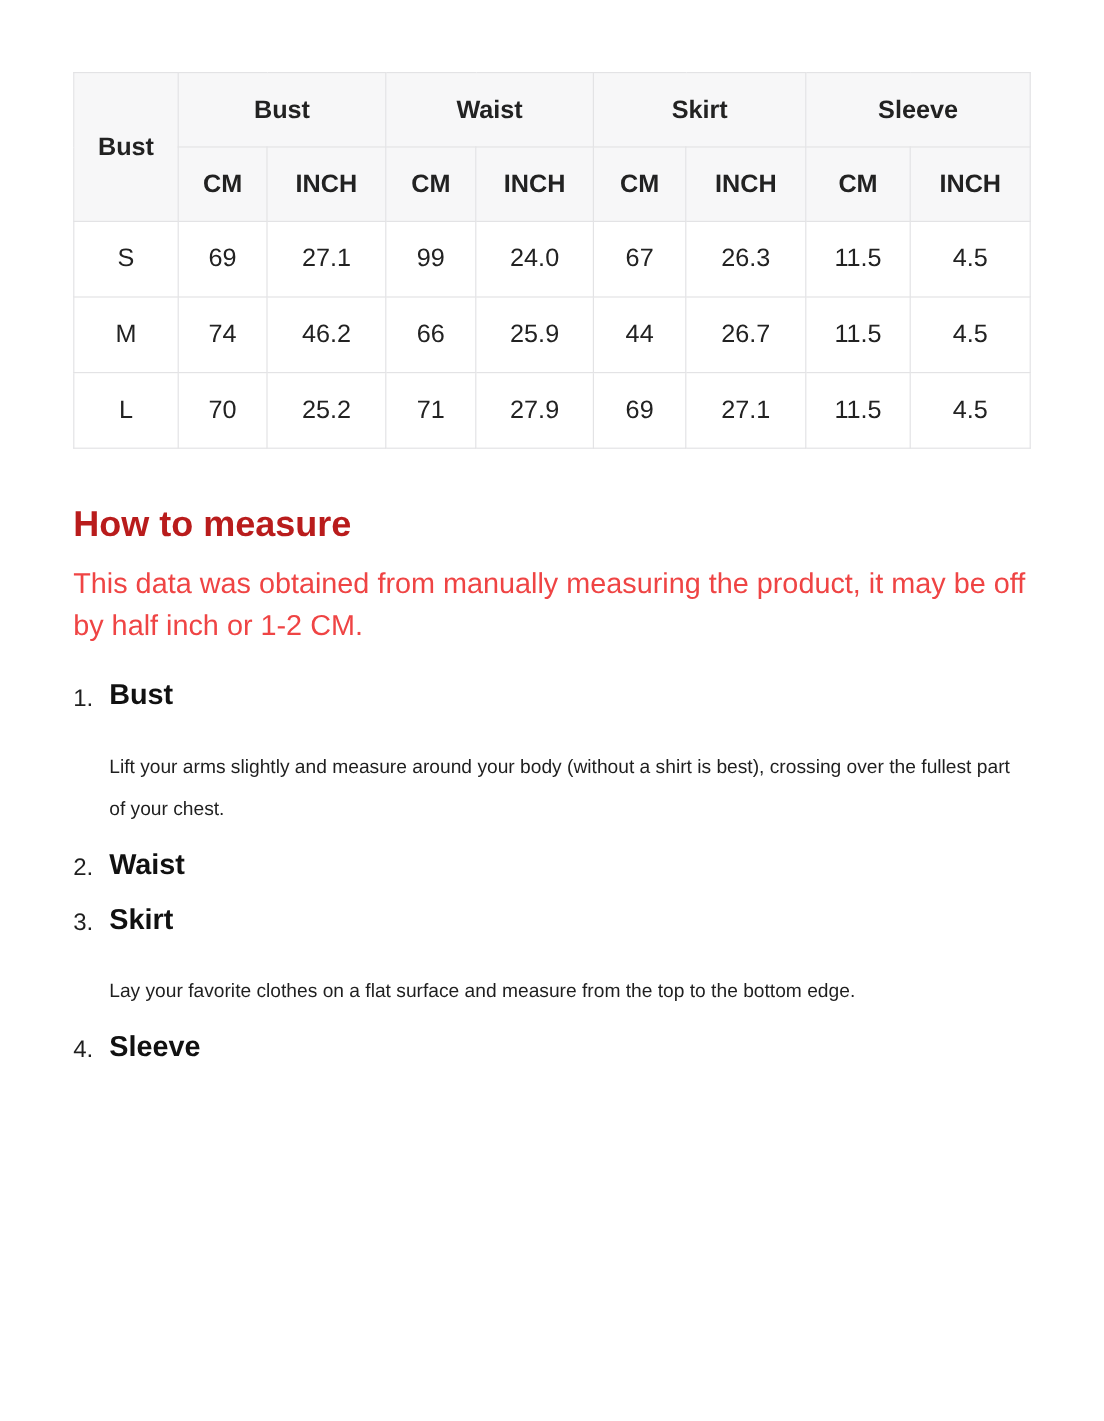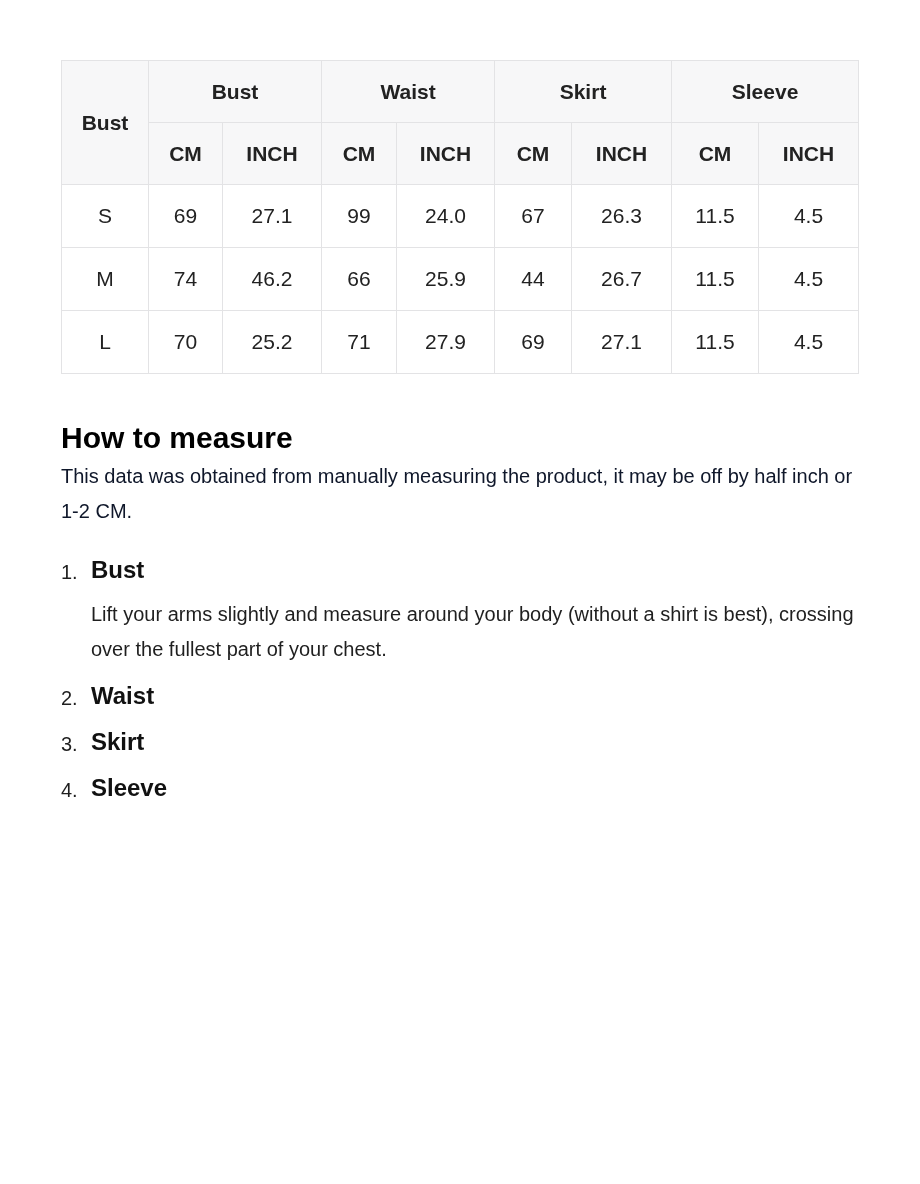--- a/index.html
+++ b/index.html
@@ -40,27 +40,27 @@
     font-weight: normal;
     height: 63px;
   }
 
   
   .htm-title {
     margin-top: 46px;
     font-size: 30px;
     line-height: 35px;
     font-weight: bold;
-    color: #000000;
+    color: #b91c1c;
   }
   .htm-intro {
-    margin-top: 4px;
-    font-size: 20px;
+    margin-top: 14px;
+    font-size: 24px;
     line-height: 35px;
-    color: #0f172a;
+    color: #ef4444;
     max-width: 797px;
   }
   .steps {
     margin-top: 26px;
   }
   .step {
     display: flex;
     align-items: flex-start;
     margin-bottom: 14px;
   }
@@ -73,22 +73,22 @@
     color: #1f1f1f;
   }
   .step-body { flex: 1; }
   .step-title {
     font-size: 24px;
     line-height: 30px;
     font-weight: bold;
     color: #111111;
   }
   .step-desc {
-    margin-top: 12px;
-    font-size: 20px;
+    margin-top: 27px;
+    font-size: 16px;
     line-height: 35px;
     color: #1f1f1f;
     max-width: 767px;
   }
 </style>
 </head>
 <body>
 
 <div class="page">
 
@@ -178,20 +178,21 @@
       <span class="step-num">2.</span>
       <div class="step-body">
         <div class="step-title">Waist</div>
       </div>
     </div>
 
     <div class="step">
       <span class="step-num">3.</span>
       <div class="step-body">
         <div class="step-title">Skirt</div>
+        <p class="step-desc">Lay your favorite clothes on a flat surface and measure from the top to the bottom edge.</p>
       </div>
     </div>
 
     <div class="step">
       <span class="step-num">4.</span>
       <div class="step-body">
         <div class="step-title">Sleeve</div>
       </div>
     </div>
 

